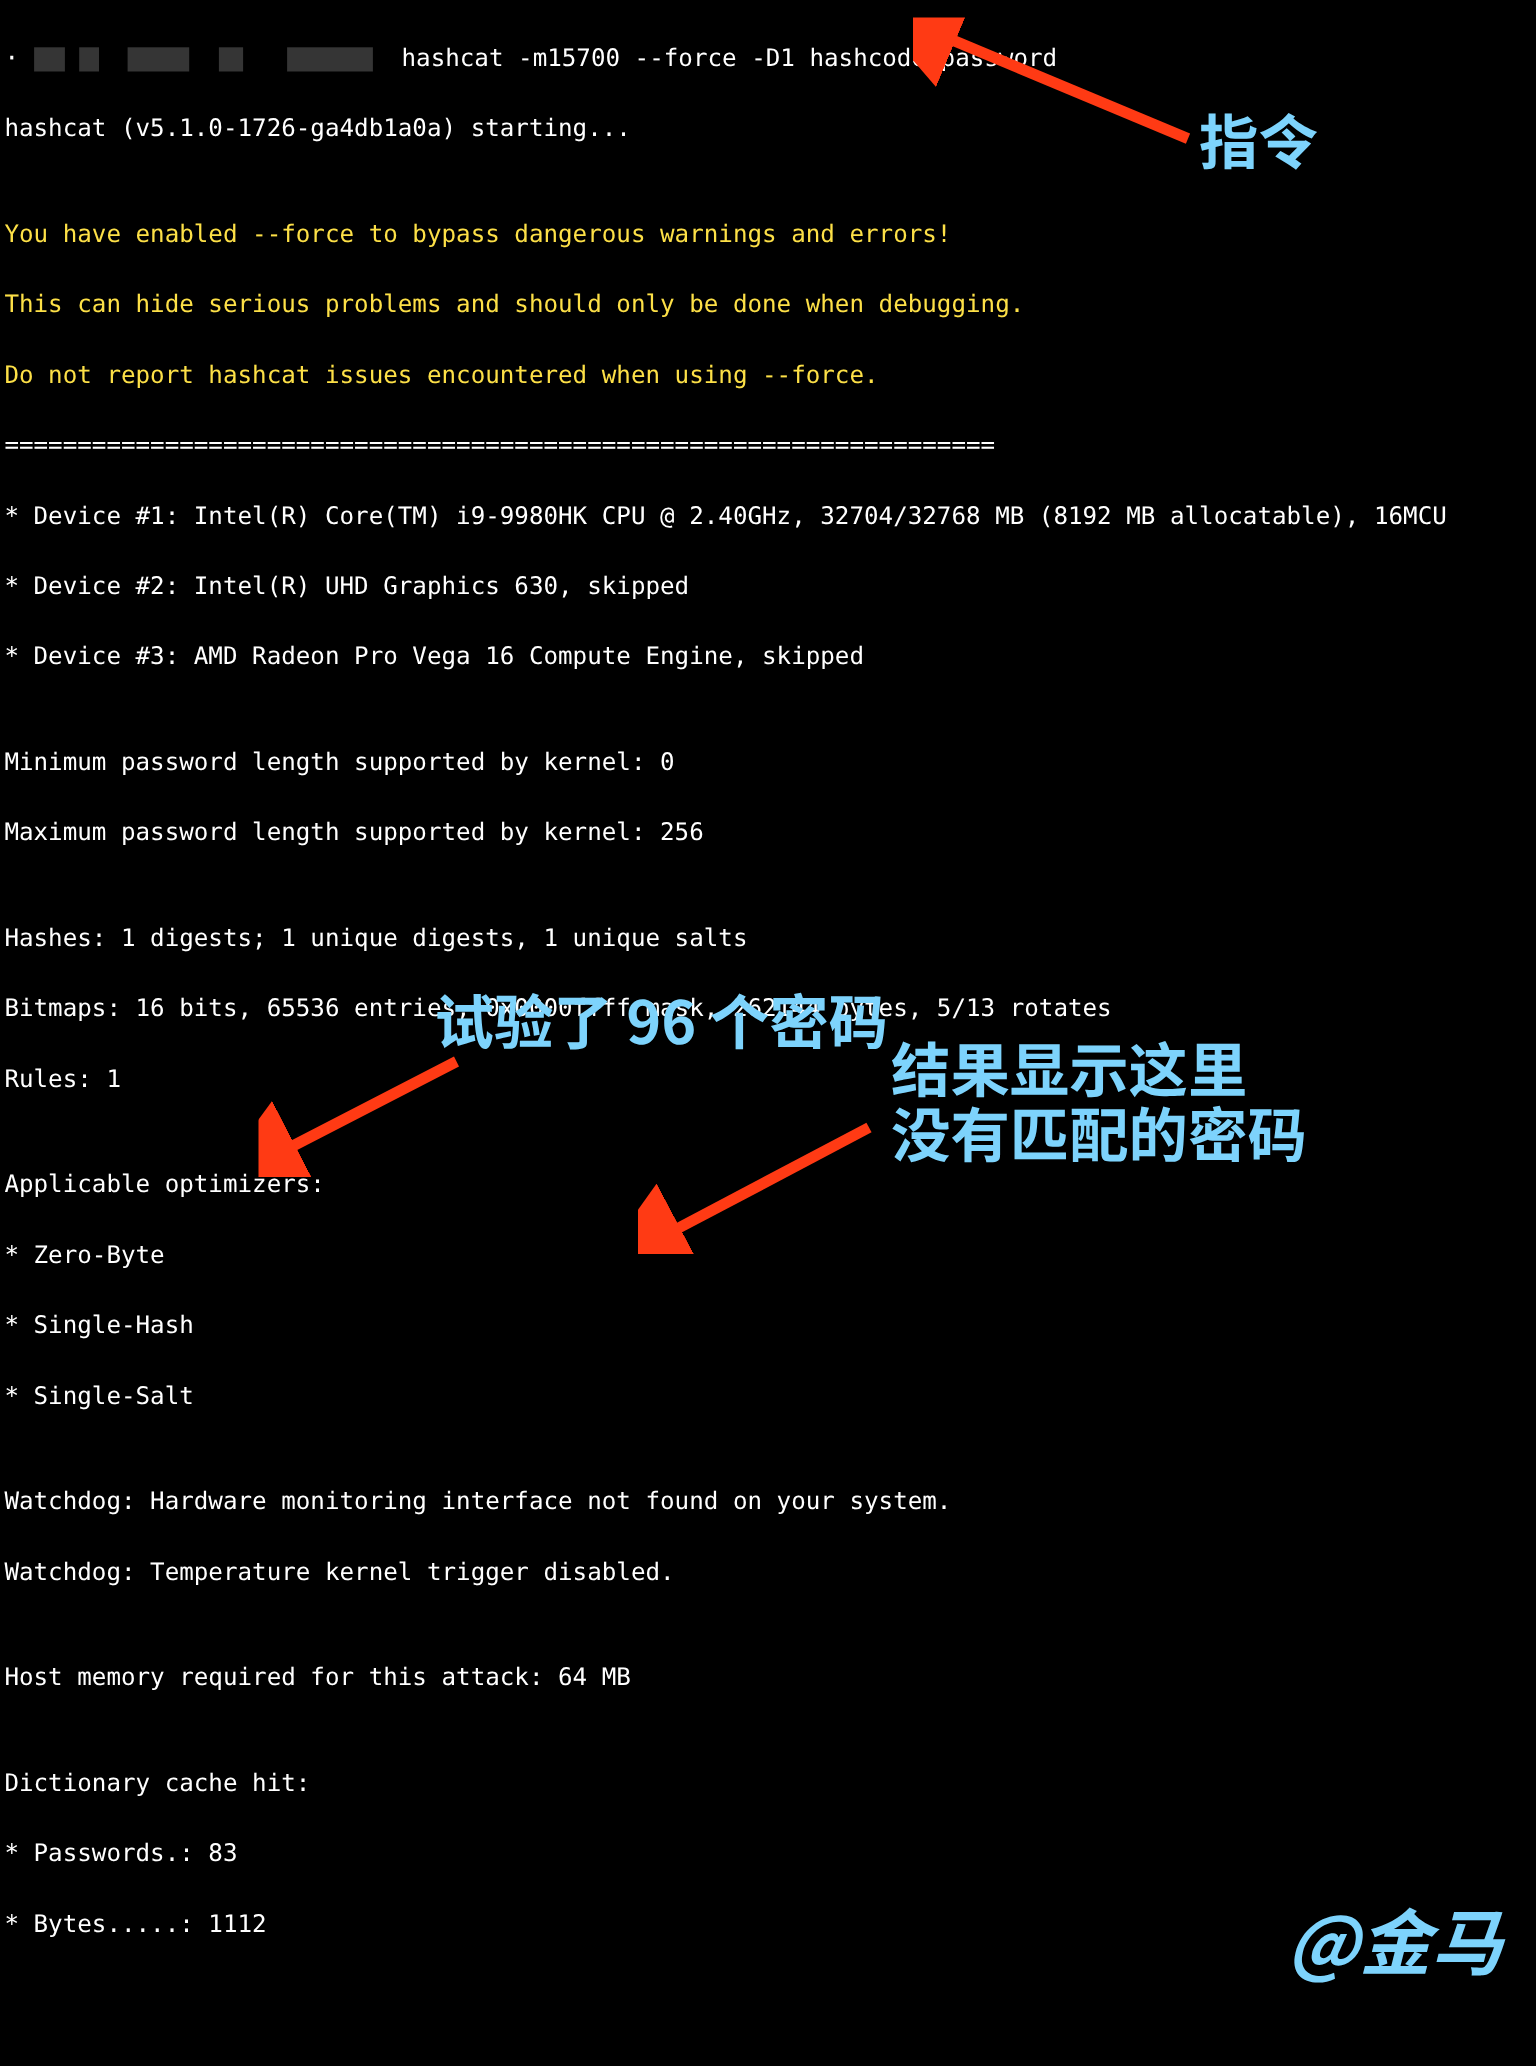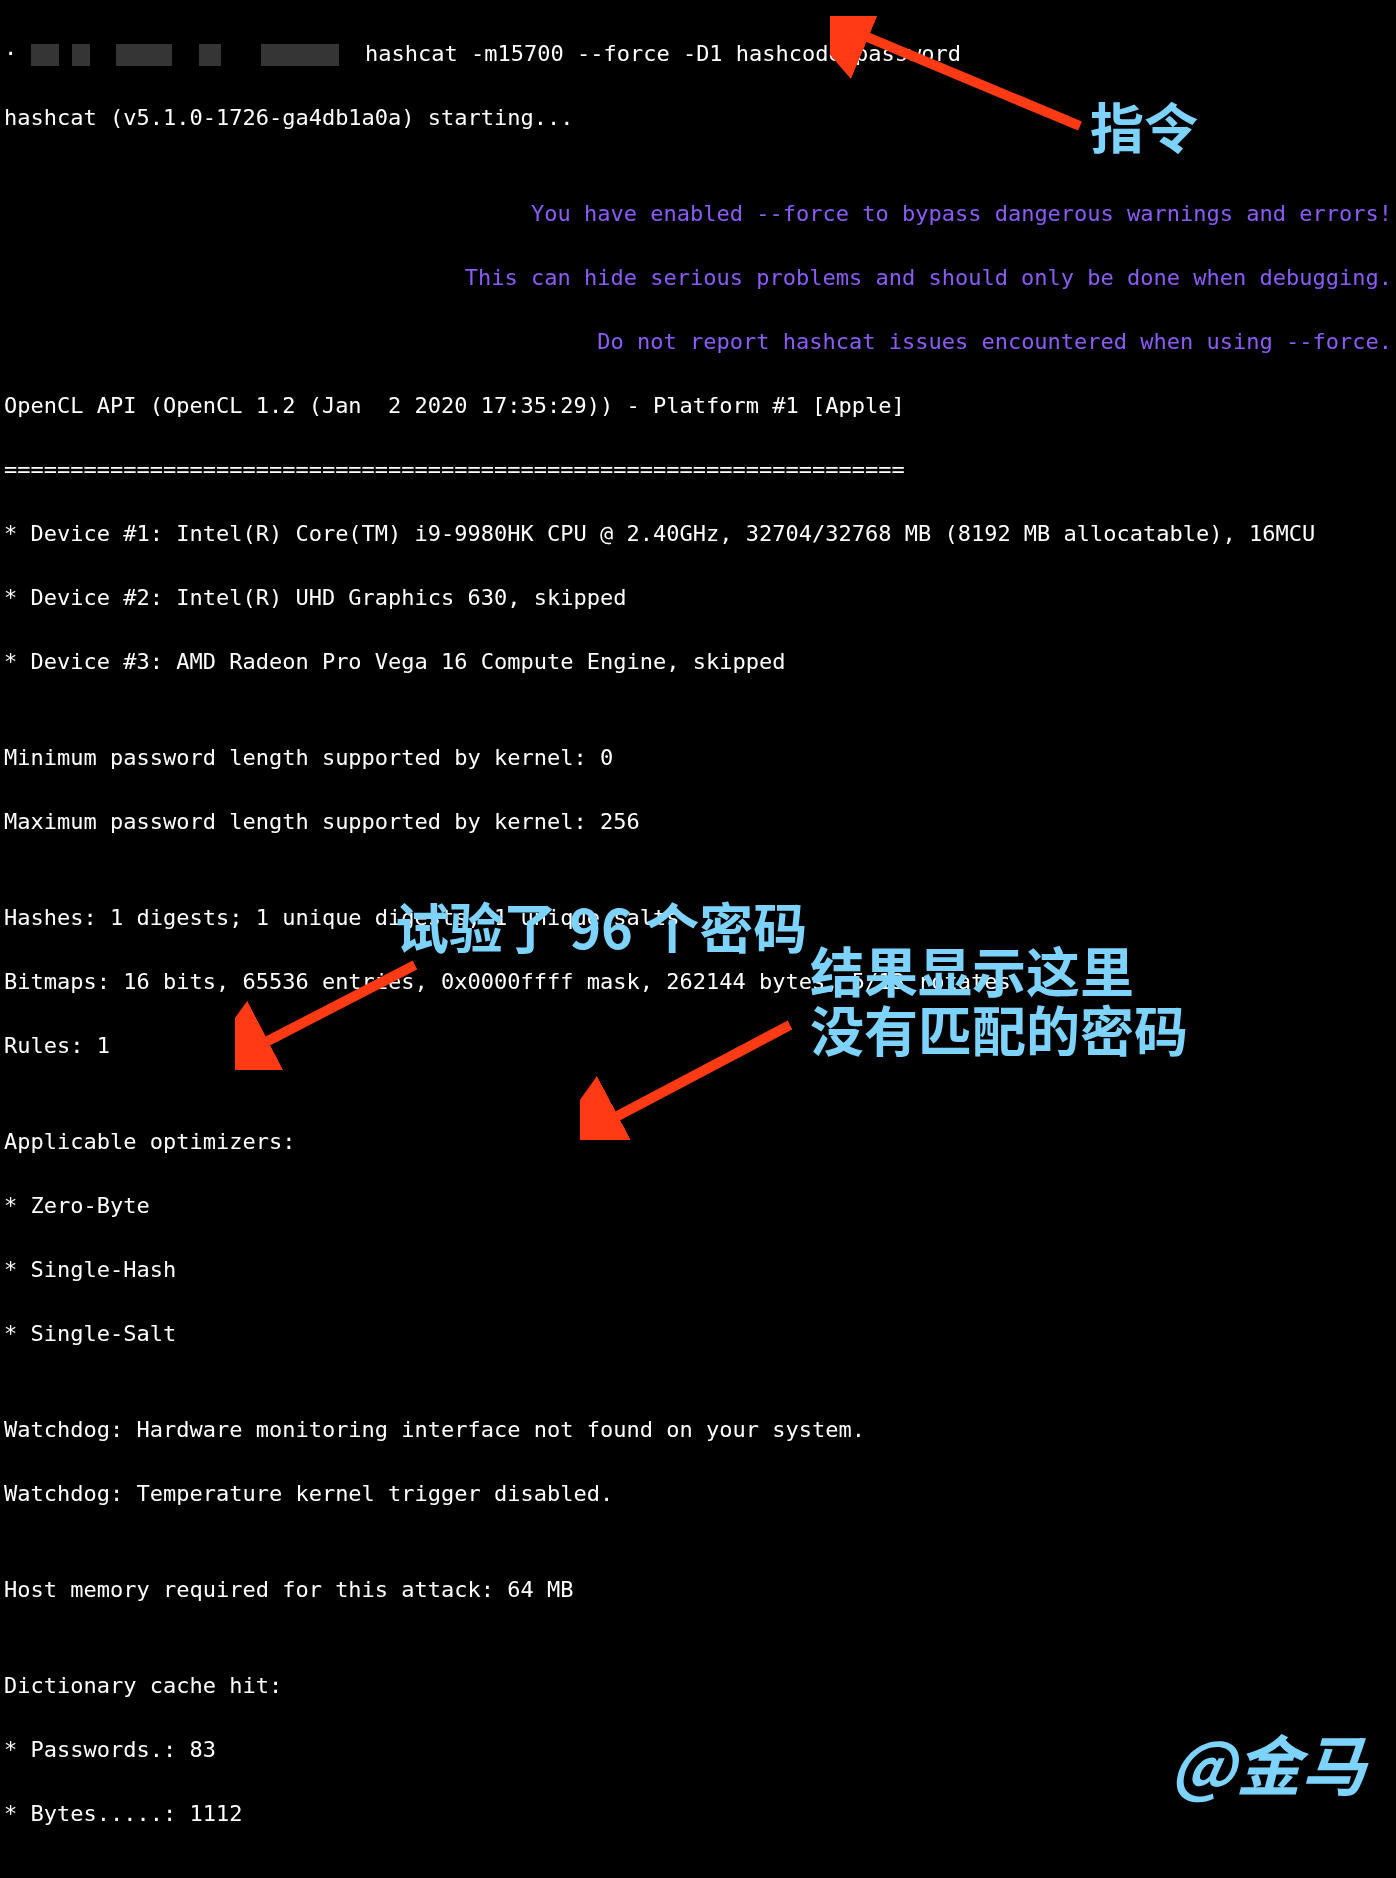--- a/index.html
+++ b/index.html
@@ -14,21 +14,21 @@
     line-height:32px;
     color:#fff;
     font-weight:400;
   }
   .term{
     position:relative;
     padding:6px 4px 4px 4px;
     white-space:pre;
   }
   .white{color:#ffffff;}
-  .yellow{color:#8b5cf6;text-align:right;}
+  .yellow{color:#fde047;}
   .redacted{
     display:inline-block;
     vertical-align:middle;
     background:#353535;
     height:22px;
   }
   .annotation{
     position:absolute;
     color:#7dd3fc;
     font-family:"PingFang SC","Microsoft YaHei","Noto Sans CJK SC",sans-serif;
@@ -45,21 +45,20 @@
 </head>
 <body>
 
 <div class="term">
 <div><span>· </span><span class="redacted" style="width:28px;"></span> <span class="redacted" style="width:18px;"></span>  <span class="redacted" style="width:56px;"></span>  <span class="redacted" style="width:22px;"></span>   <span class="redacted" style="width:78px;"></span>  <span class="white">hashcat -m15700 --force -D1 hashcode password</span></div>
 <div class="white">hashcat (v5.1.0-1726-ga4db1a0a) starting...</div>
 <div class="white"></div>
 <div class="yellow">You have enabled --force to bypass dangerous warnings and errors!</div>
 <div class="yellow">This can hide serious problems and should only be done when debugging.</div>
 <div class="yellow">Do not report hashcat issues encountered when using --force.</div>
-<div class="white">OpenCL API (OpenCL 1.2 (Jan  2 2020 17:35:29)) - Platform #1 [Apple]</div>
 <div class="white">====================================================================</div>
 <div class="white">* Device #1: Intel(R) Core(TM) i9-9980HK CPU @ 2.40GHz, 32704/32768 MB (8192 MB allocatable), 16MCU</div>
 <div class="white">* Device #2: Intel(R) UHD Graphics 630, skipped</div>
 <div class="white">* Device #3: AMD Radeon Pro Vega 16 Compute Engine, skipped</div>
 <div class="white"></div>
 <div class="white">Minimum password length supported by kernel: 0</div>
 <div class="white">Maximum password length supported by kernel: 256</div>
 <div class="white"></div>
 <div class="white">Hashes: 1 digests; 1 unique digests, 1 unique salts</div>
 <div class="white">Bitmaps: 16 bits, 65536 entries, 0x0000ffff mask, 262144 bytes, 5/13 rotates</div>

